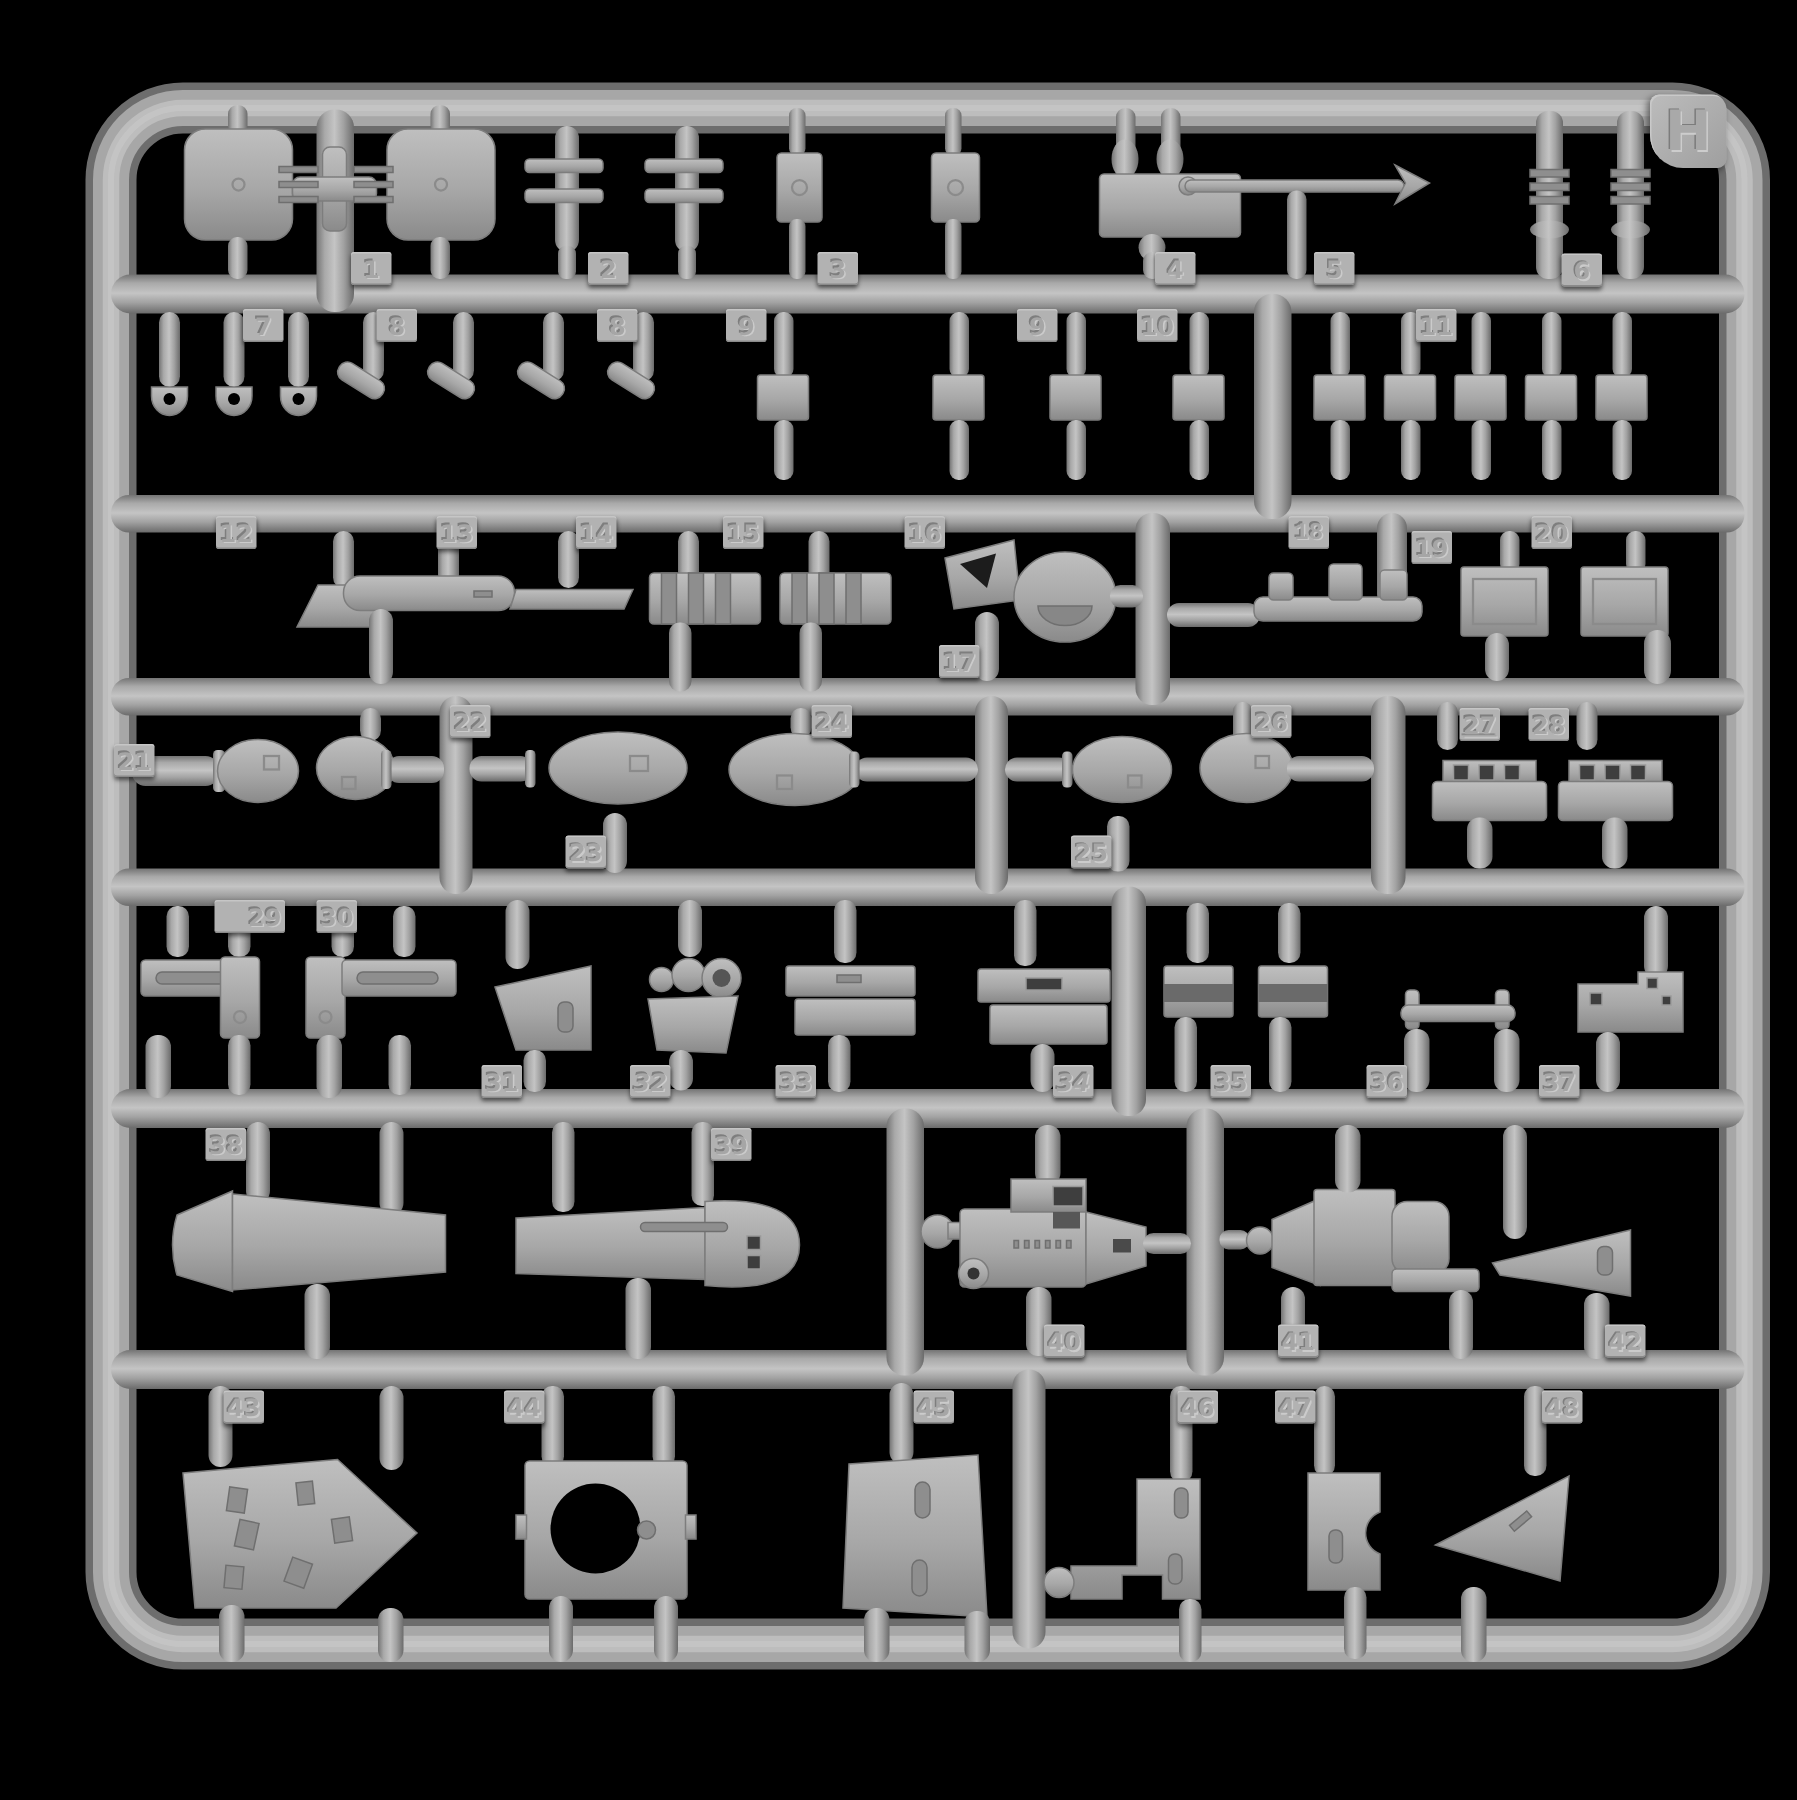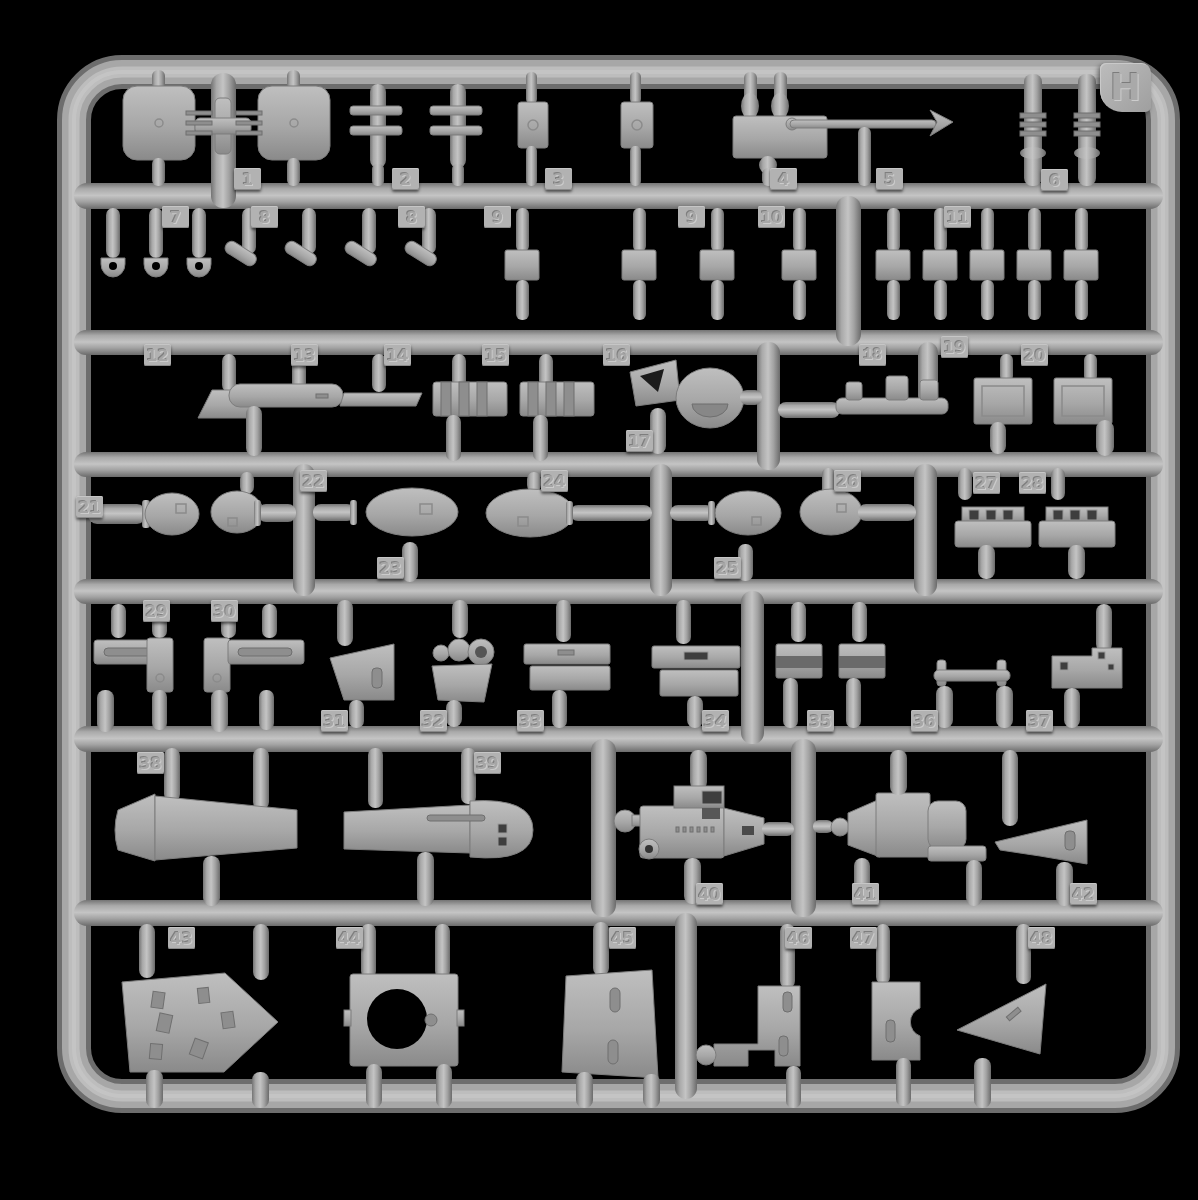--- a/index.html
+++ b/index.html
@@ -529,45 +529,45 @@
       <div class="tag" style="left: 678px; top: 206px;">9</div>
       <div class="tag" style="left: 758px; top: 206px;">10</div>
       <div class="tag" style="left: 944px; top: 206px;">11</div>
       <div class="tag" style="left: 144px; top: 344px;">12</div>
       <div class="tag" style="left: 291px; top: 344px;">13</div>
       <div class="tag" style="left: 384px; top: 344px;">14</div>
       <div class="tag" style="left: 482px; top: 344px;">15</div>
       <div class="tag" style="left: 603px; top: 344px;">16</div>
       <div class="tag" style="left: 626px; top: 430px;">17</div>
       <div class="tag" style="left: 859px; top: 344px; font-family: Liberation Mono, monospace;">18</div>
-      <div class="tag" style="left: 941px; top: 336px; text-align: right;">19</div>
+      <div class="tag" style="left: 941px; top: 354px; text-align: right;">19</div>
       <div class="tag" style="left: 1021px; top: 344px;">20</div>
       <div class="tag" style="left: 76px; top: 496px;">21</div>
       <div class="tag" style="left: 252px; top: 470px; margin-left: 48px;">22</div>
       <div class="tag" style="left: 377px; top: 557px;">23</div>
       <div class="tag" style="left: 541px; top: 470px;">24</div>
       <div class="tag" style="left: 714px; top: 557px;">25</div>
       <div class="tag" style="left: 834px; top: 470px;">26</div>
-      <div class="tag" style="left: 973px; top: 472px;">27</div>
+      <div class="tag" style="left: 973px; top: 472px; text-decoration: underline;">27</div>
       <div class="tag" style="left: 1019px; top: 472px;">28</div>
-      <div class="tag" style="left: 143px; top: 600px;">29</div>
+      <div class="tag" style="left: 143px; top: 600px; padding-left: 20px;">29</div>
       <div class="tag" style="left: 211px; top: 600px;">30</div>
       <div class="tag" style="left: 321px; top: 710px;">31</div>
       <div class="tag" style="left: 420px; top: 710px; font-style: italic;">32</div>
       <div class="tag" style="left: 517px; top: 710px;">33</div>
       <div class="tag" style="left: 702px; top: 710px; font-style: italic;">34</div>
       <div class="tag" style="left: 807px; top: 710px;">35</div>
       <div class="tag" style="left: 911px; top: 710px;">36</div>
       <div class="tag" style="left: 1026px; top: 710px;">37</div>
       <div class="tag" style="left: 137px; top: 752px;">38</div>
       <div class="tag" style="left: 474px; top: 752px;">39</div>
       <div class="tag" style="left: 696px; top: 883px;">40</div>
       <div class="tag" style="left: 852px; top: 883px;">41</div>
       <div class="tag" style="left: 1070px; top: 883px;">42</div>
-      <div class="tag" style="left: 149px; top: 927px; margin-left: 19px;">43</div>
+      <div class="tag" style="left: 149px; top: 927px;">43</div>
       <div class="tag" style="left: 336px; top: 927px;">44</div>
       <div class="tag" style="left: 609px; top: 927px;">45</div>
       <div class="tag" style="left: 785px; top: 927px;">46</div>
       <div class="tag" style="left: 850px; top: 927px;">47</div>
       <div class="tag" style="left: 1028px; top: 927px;">48</div>
     </div>
 
 <div class="h-plate">
   <span>H</span>
 </div>

